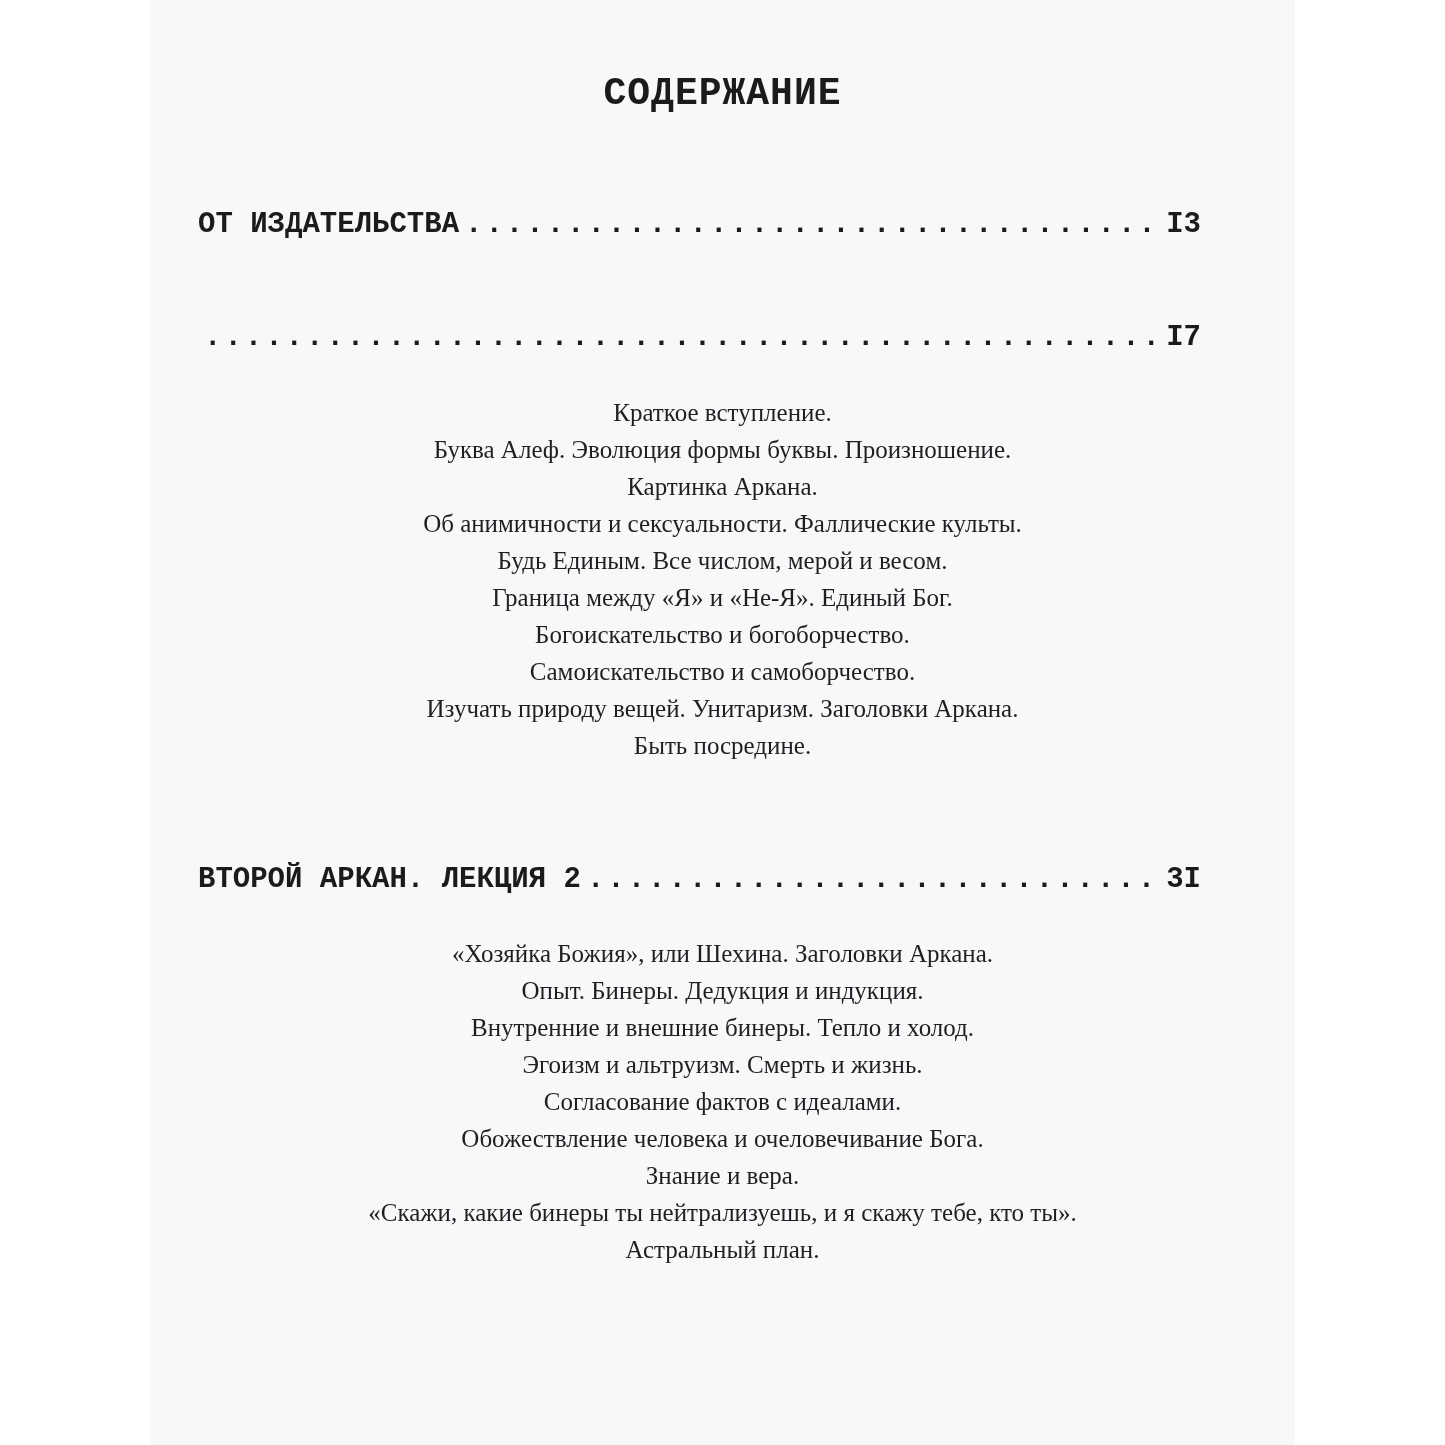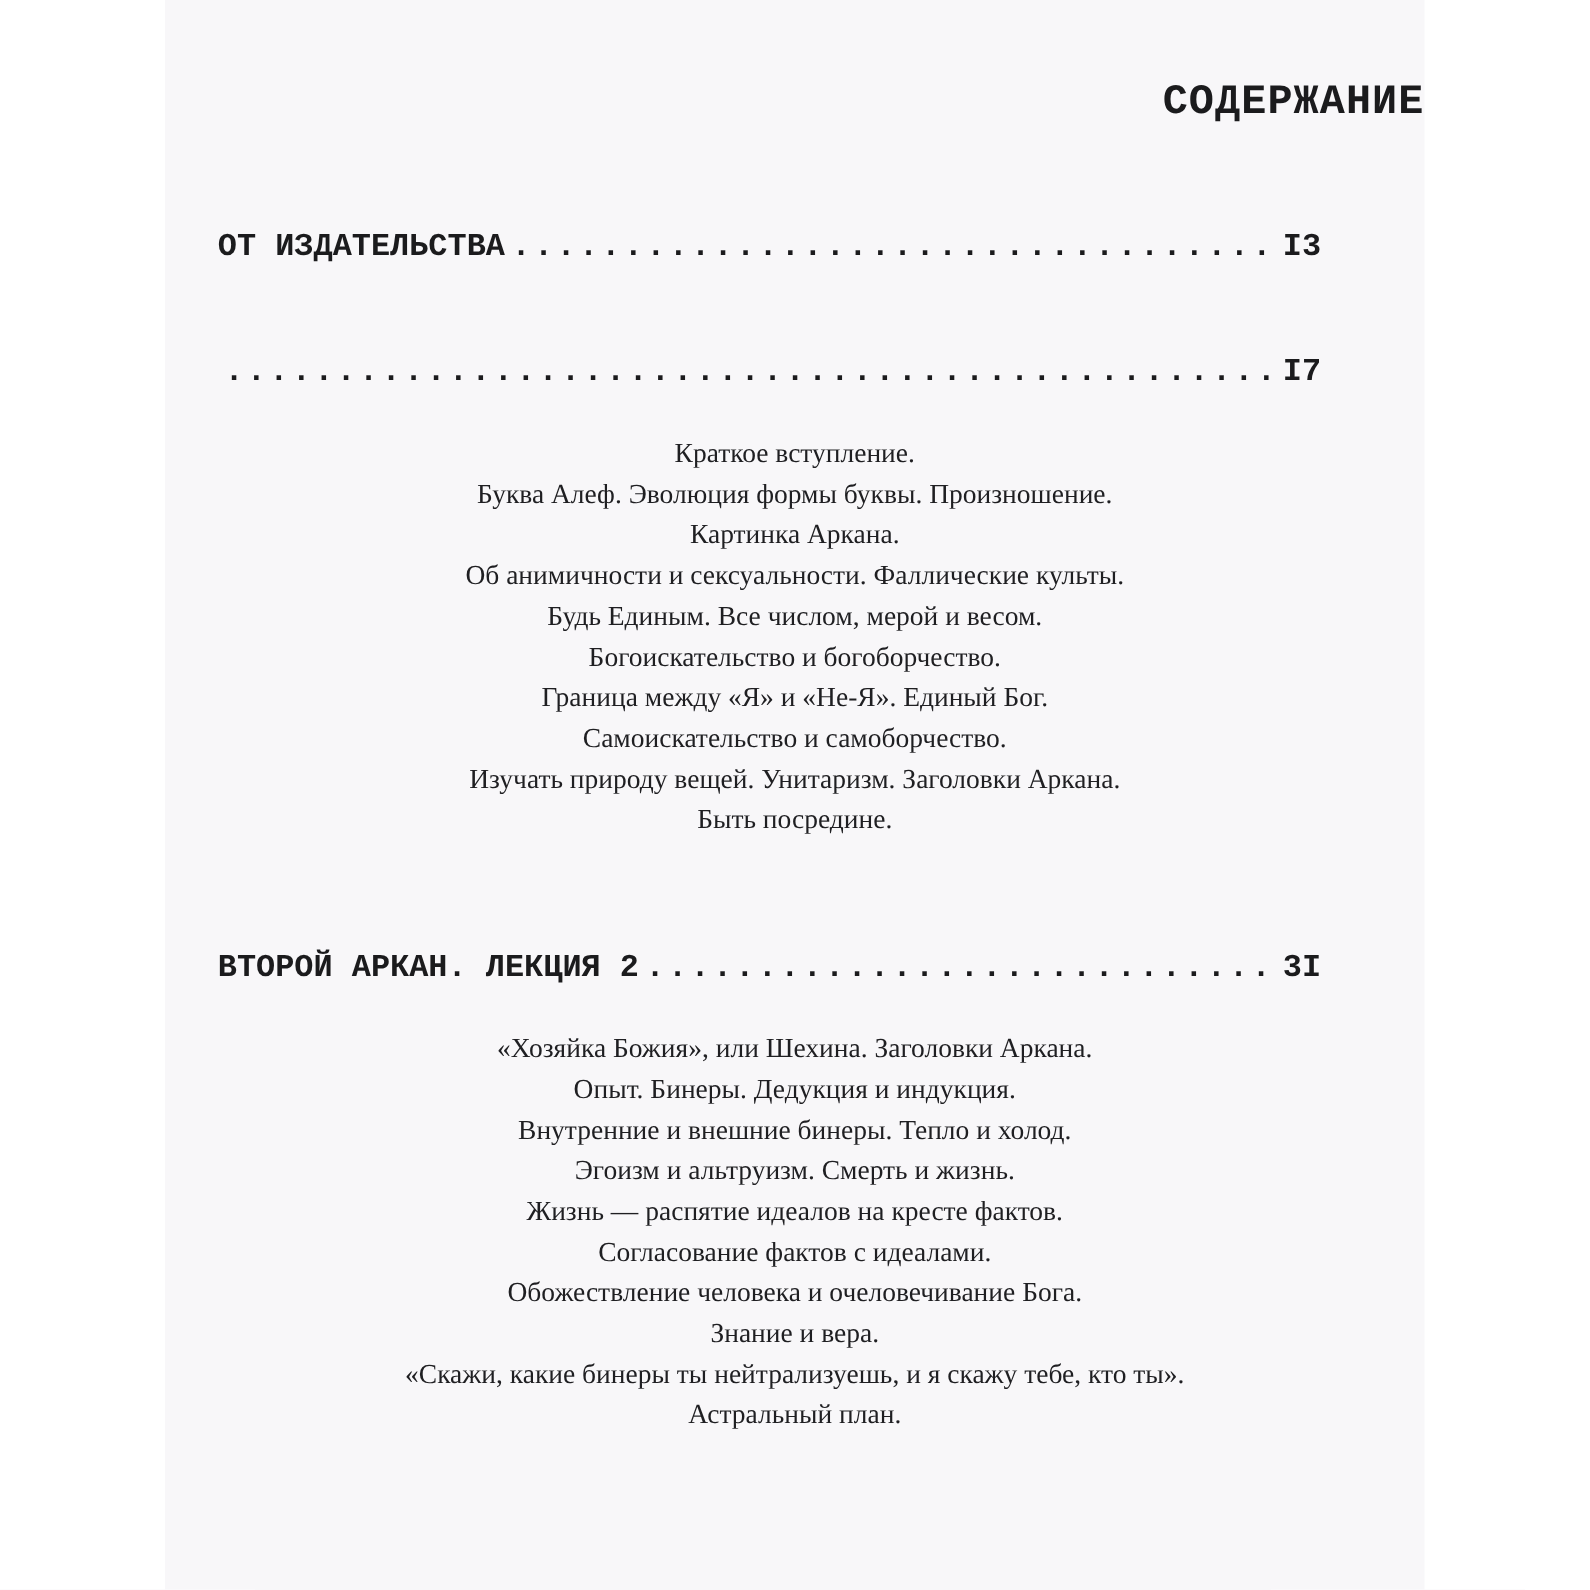--- a/index.html
+++ b/index.html
@@ -12,21 +12,21 @@
   .page {
     position: absolute;
     left: 150px; top: 0;
     width: 1145px; height: 1445px;
     background: #f8f7f9;
   }
   .toc-title {
     position: absolute;
     left: 0; width: 1145px;
     top: 72px;
-    text-align: right;
+    text-align: center;
     font-family: "Liberation Mono", "DejaVu Sans Mono", monospace;
     font-weight: bold;
     font-size: 38px;
     letter-spacing: 1px;
     color: #1b1b1d;
   }
   .entry {
     position: absolute;
     left: 48px; width: 1003px;
     display: flex;
@@ -77,39 +77,38 @@
     <span class="leader">..................................................................................</span>
     <span class="page-num">I7</span>
   </div>
 
   <div class="sub-list" style="top:394px;">
     <div class="line">Краткое вступление.</div>
     <div class="line">Буква Алеф. Эволюция формы буквы. Произношение.</div>
     <div class="line">Картинка Аркана.</div>
     <div class="line">Об анимичности и сексуальности. Фаллические культы.</div>
     <div class="line">Будь Единым. Все числом, мерой и весом.</div>
+    <div class="line">Граница между «Я» и «Не-Я». Единый Бог.</div>
     <div class="line">Богоискательство и богоборчество.</div>
-    <div class="line">Граница между «Я» и «Не-Я». Единый Бог.</div>
     <div class="line">Самоискательство и самоборчество.</div>
     <div class="line">Изучать природу вещей. Унитаризм. Заголовки Аркана.</div>
     <div class="line">Быть посредине.</div>
   </div>
 
   <div class="entry" style="top:863px;">
     <span class="label">ВТОРОЙ АРКАН. ЛЕКЦИЯ 2</span>
     <span class="leader">..................................................................................</span>
     <span class="page-num">3I</span>
   </div>
 
   <div class="sub-list" style="top:935px;">
     <div class="line">«Хозяйка Божия», или Шехина. Заголовки Аркана.</div>
     <div class="line">Опыт. Бинеры. Дедукция и индукция.</div>
     <div class="line">Внутренние и внешние бинеры. Тепло и холод.</div>
     <div class="line">Эгоизм и альтруизм. Смерть и жизнь.</div>
-    <div class="line">Жизнь — распятие идеалов на кресте фактов.</div>
     <div class="line">Согласование фактов с идеалами.</div>
     <div class="line">Обожествление человека и очеловечивание Бога.</div>
     <div class="line">Знание и вера.</div>
     <div class="line">«Скажи, какие бинеры ты нейтрализуешь, и я скажу тебе, кто ты».</div>
     <div class="line">Астральный план.</div>
   </div>
 
 </div>
 
 </body></html>

